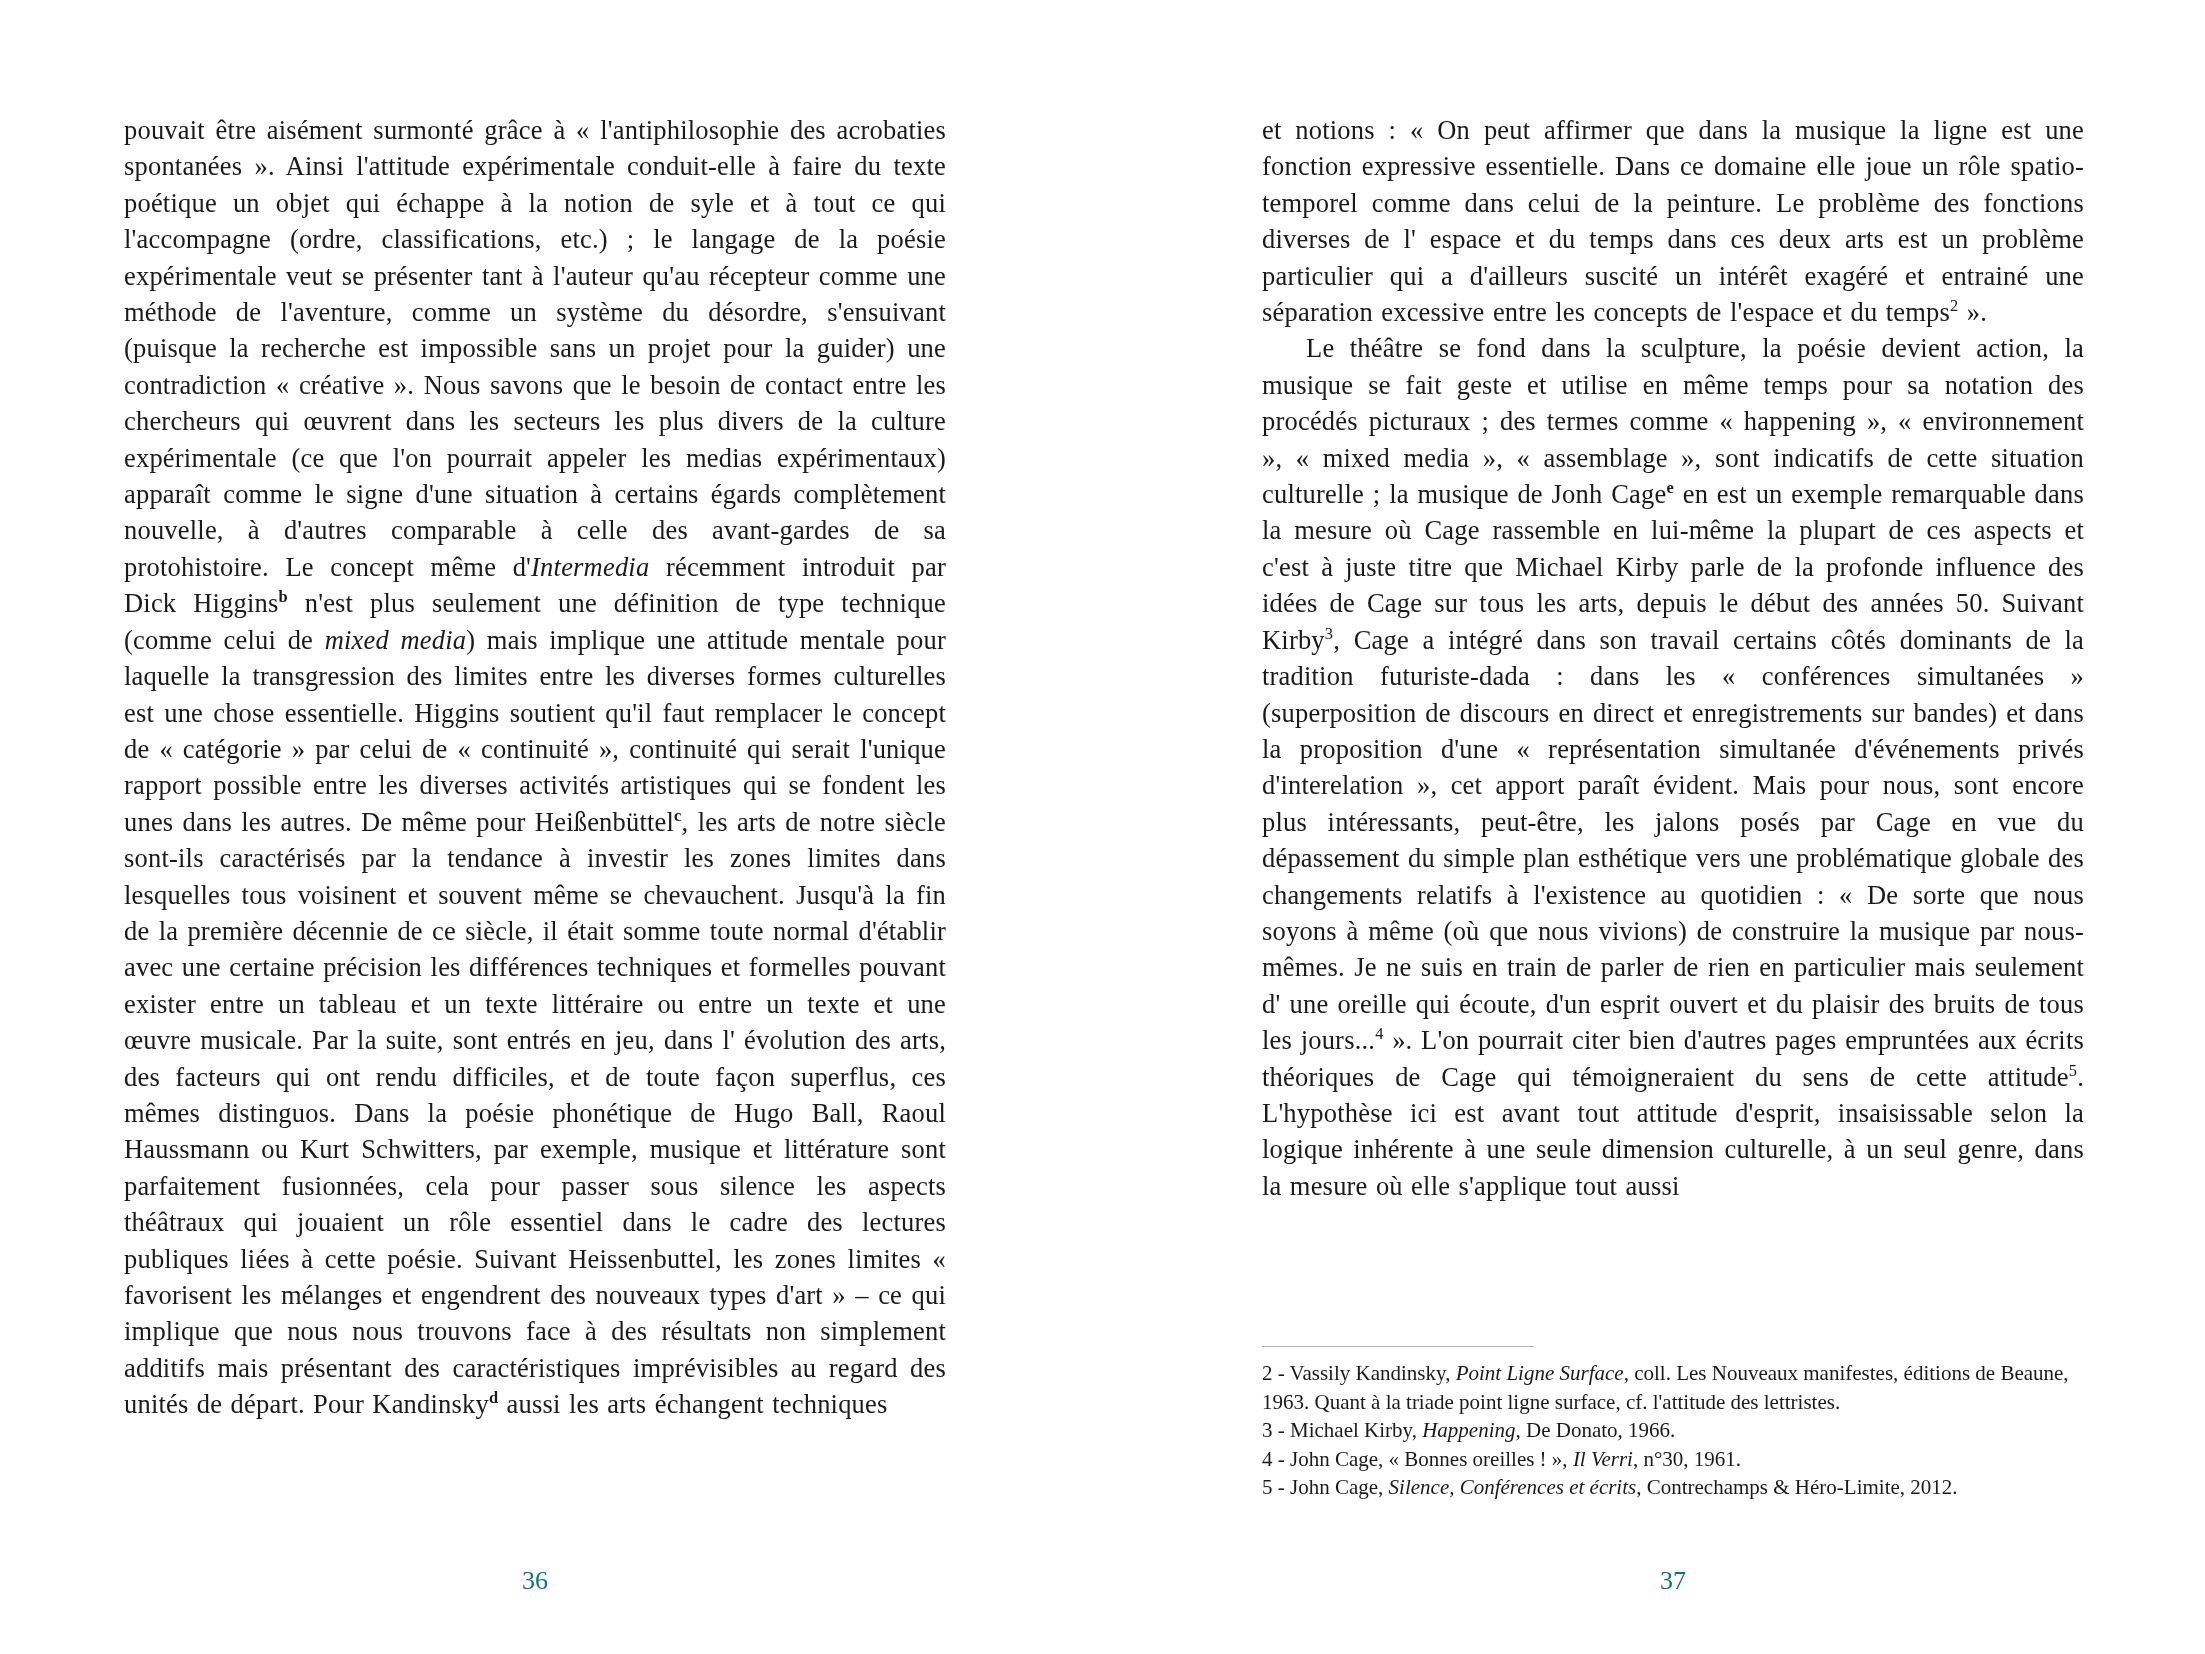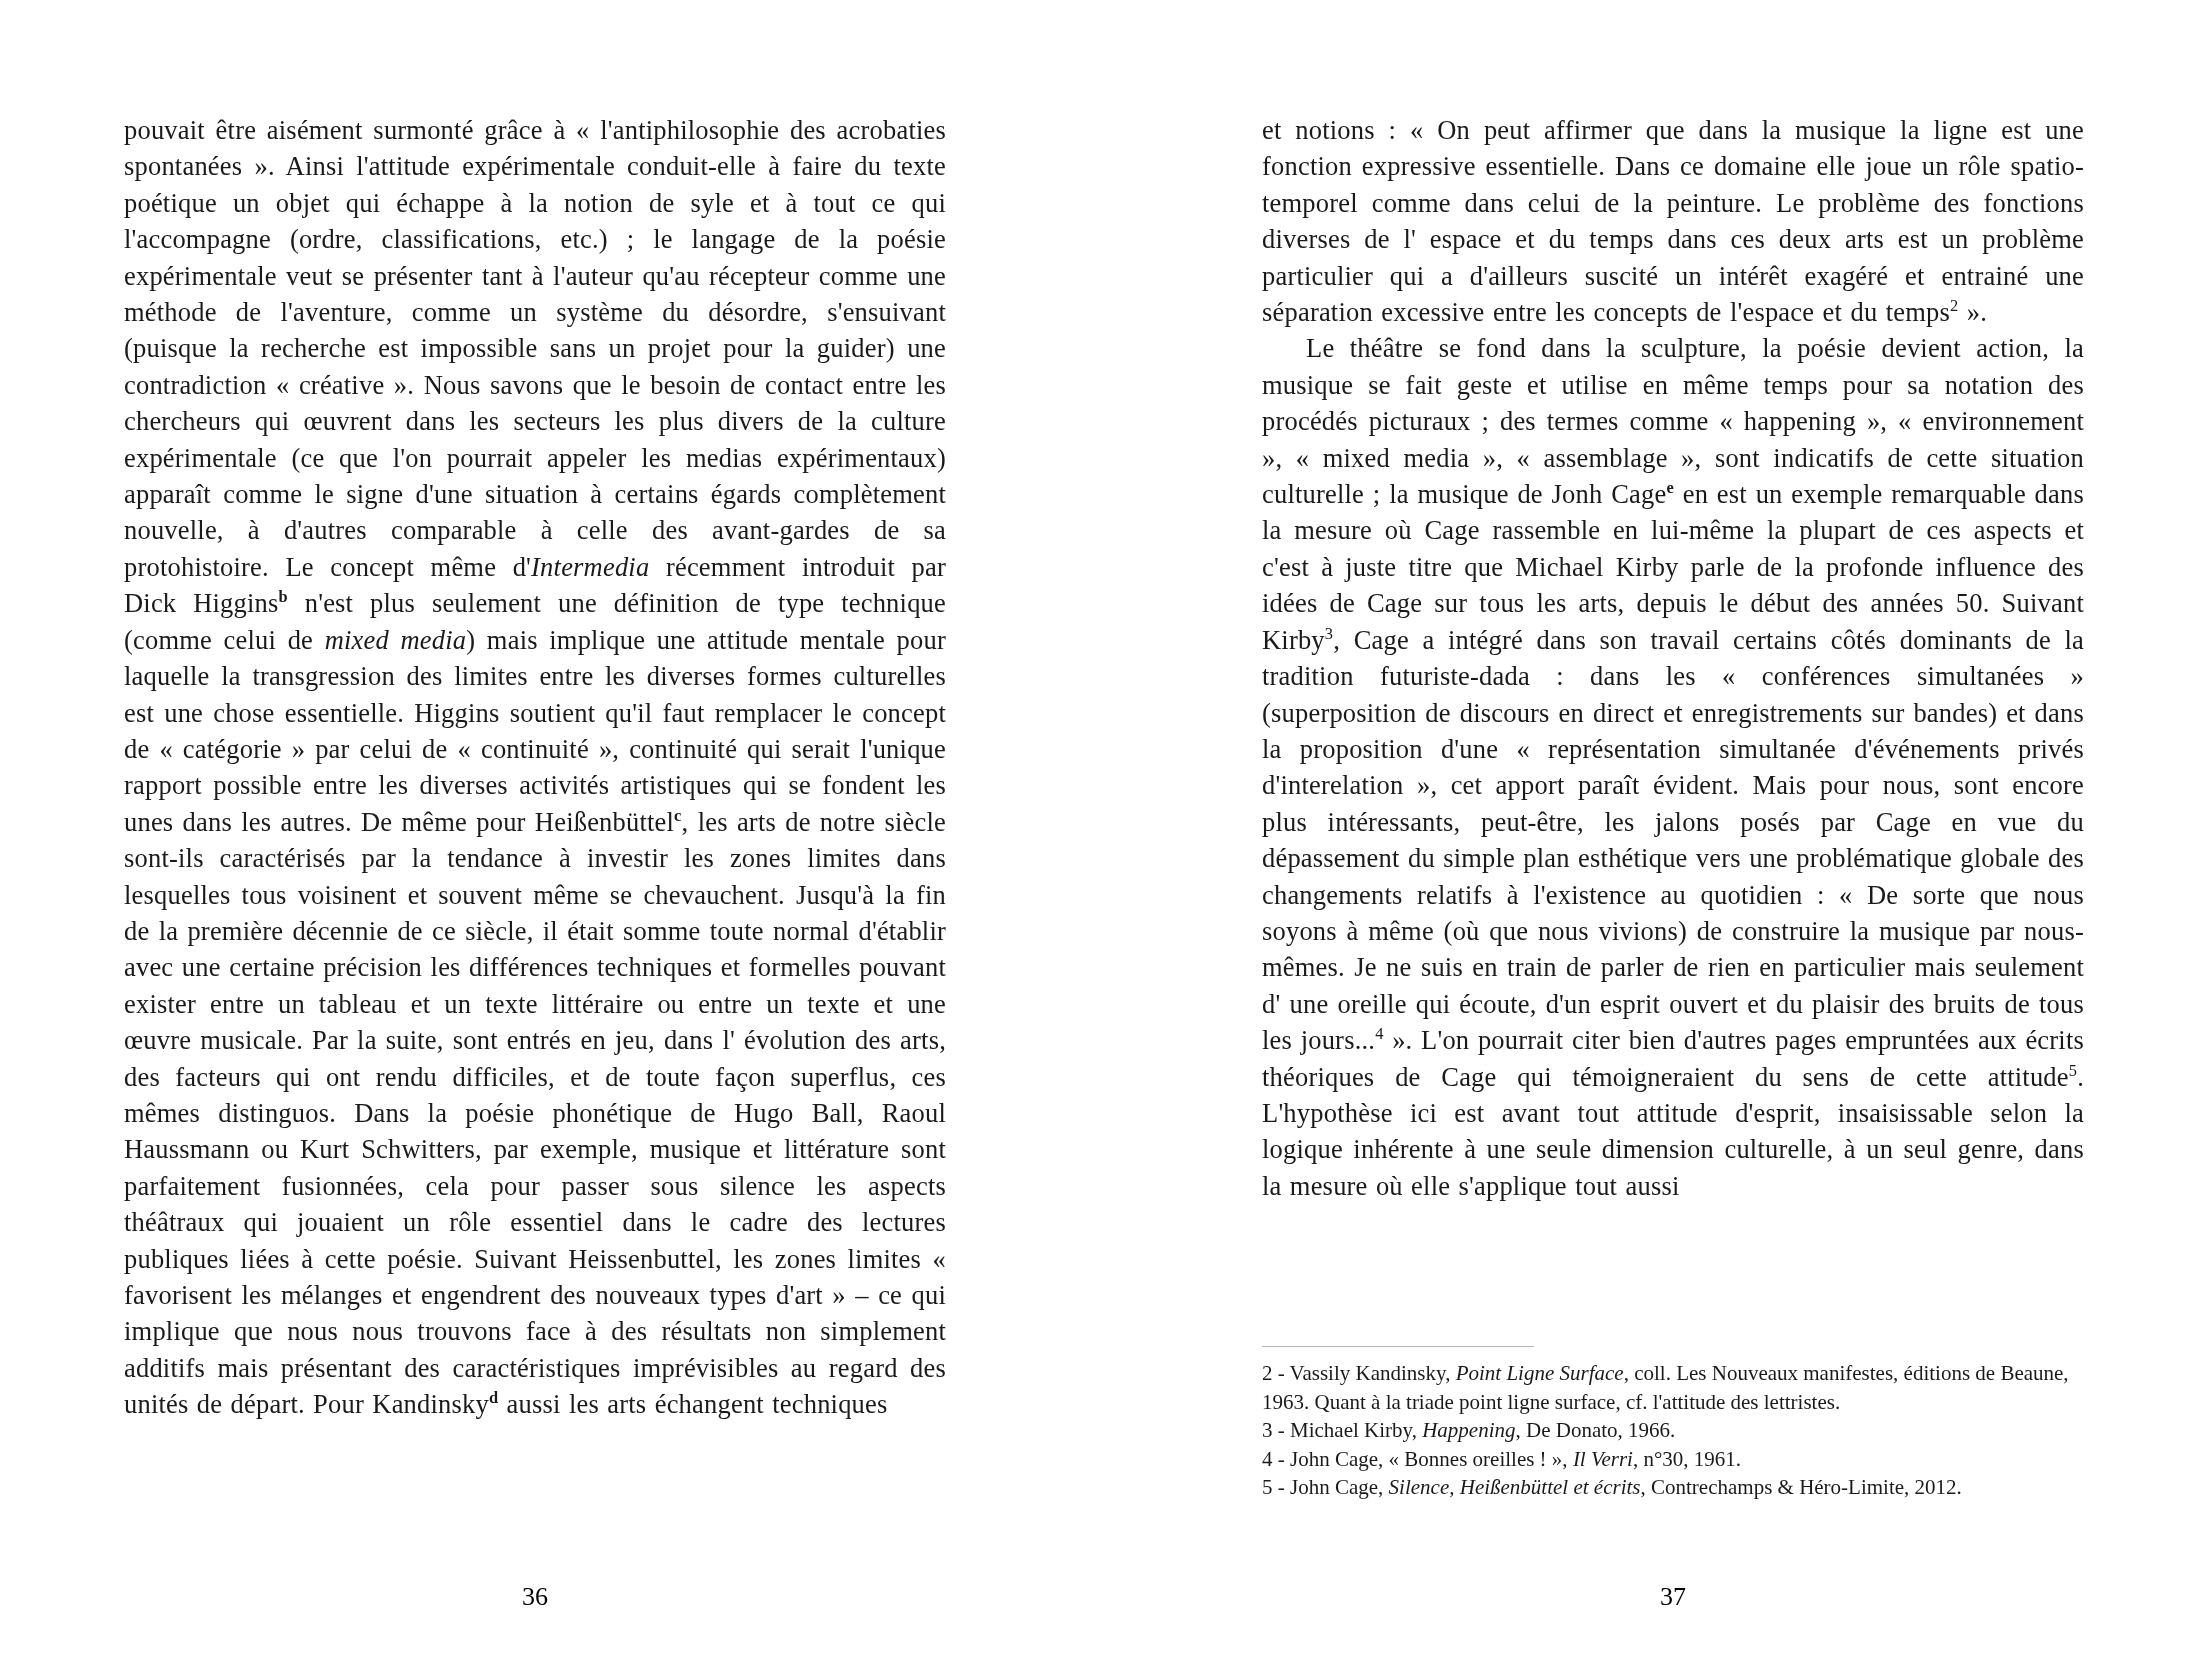--- a/index.html
+++ b/index.html
@@ -51,22 +51,21 @@
     height: 0;
   }
   .fn { margin: 0; }
   .pagenum {
     position: absolute;
     top: 1566px;
     width: 822px;
     text-align: center;
     font-size: 26px;
     font-family: "Liberation Serif", serif;
-    color: #000000;
-    margin-top: 16px;
+    color: #0f766e;
   }
   .pagenum-left  { left: 124px; }
   .pagenum-right { left: 1262px; }
 </style>
 </head>
 <body>
 
 <div class="spread">
 
   <section class="page-col left-col">
@@ -76,20 +75,20 @@
   <section class="page-col right-col">
     <p class="para"><span>et notions : « On peut affirmer que dans la musique la ligne est une fonction expressive essentielle. Dans ce domaine elle joue un rôle spatio-temporel comme dans celui de la peinture. Le problème des fonctions diverses de l' espace et du temps dans ces deux arts est un problème particulier qui a d'ailleurs suscité un intérêt exagéré et entrainé une séparation excessive entre les concepts de l'espace et du temps</span><sup>2</sup><span> ».</span></p>
     <p class="para indent"><span>Le théâtre se fond dans la sculpture, la poésie devient action, la musique se fait geste et utilise en même temps pour sa notation des procédés picturaux ; des termes comme « happening », « environnement », « mixed media », « assemblage », sont indicatifs de cette situation culturelle ; la musique de Jonh Cage</span><sup class="bd">e</sup><span> en est un exemple remarquable dans la mesure où Cage rassemble en lui-même la plupart de ces aspects et c'est à juste titre que Michael Kirby parle de la profonde influence des idées de Cage sur tous les arts, depuis le début des années 50. Suivant Kirby</span><sup>3</sup><span>, Cage a intégré dans son travail certains côtés dominants de la tradition futuriste-dada : dans les « conférences simultanées » (superposition de discours en direct et enregistrements sur bandes) et dans la proposition d'une « représentation simultanée d'événements privés d'interelation », cet apport paraît évident. Mais pour nous, sont encore plus intéressants, peut-être, les jalons posés par Cage en vue du dépassement du simple plan esthétique vers une problématique globale des changements relatifs à l'existence au quotidien : « De sorte que nous soyons à même (où que nous vivions) de construire la musique par nous-mêmes. Je ne suis en train de parler de rien en particulier mais seulement d' une oreille qui écoute, d'un esprit ouvert et du plaisir des bruits de tous les jours...</span><sup>4</sup><span> ». L'on pourrait citer bien d'autres pages empruntées aux écrits théoriques de Cage qui témoigneraient du sens de cette attitude</span><sup>5</sup><span>. L'hypothèse ici est avant tout attitude d'esprit, insaisissable selon la logique inhérente à une seule dimension culturelle, à un seul genre, dans la mesure où elle s'applique tout aussi</span></p>
   </section>
 
   <div class="footnotes">
     <div class="fn-sep"></div>
     <p class="fn"><span>2 - Vassily Kandinsky, </span><span class="it">Point Ligne Surface</span><span>, coll. Les Nouveaux manifestes, éditions de Beaune, 1963. Quant à la triade point ligne surface, cf. l'attitude des lettristes.</span></p>
     <p class="fn"><span>3 - Michael Kirby, </span><span class="it">Happening</span><span>, De Donato, 1966.</span></p>
     <p class="fn"><span>4 - John Cage, « Bonnes oreilles ! », </span><span class="it">Il Verri</span><span>, n°30, 1961.</span></p>
-    <p class="fn"><span>5 - John Cage, </span><span class="it">Silence, Heißenbüttel et écrits</span><span>, Contrechamps &amp; Héro-Limite, 2012.</span></p>
+    <p class="fn"><span>5 - John Cage, </span><span class="it">Silence, Conférences et écrits</span><span>, Contrechamps &amp; Héro-Limite, 2012.</span></p>
   </div>
 
   <div class="pagenum pagenum-left">36</div>
 
   <div class="pagenum pagenum-right">37</div>
 
 </div>
 
 </body></html>

